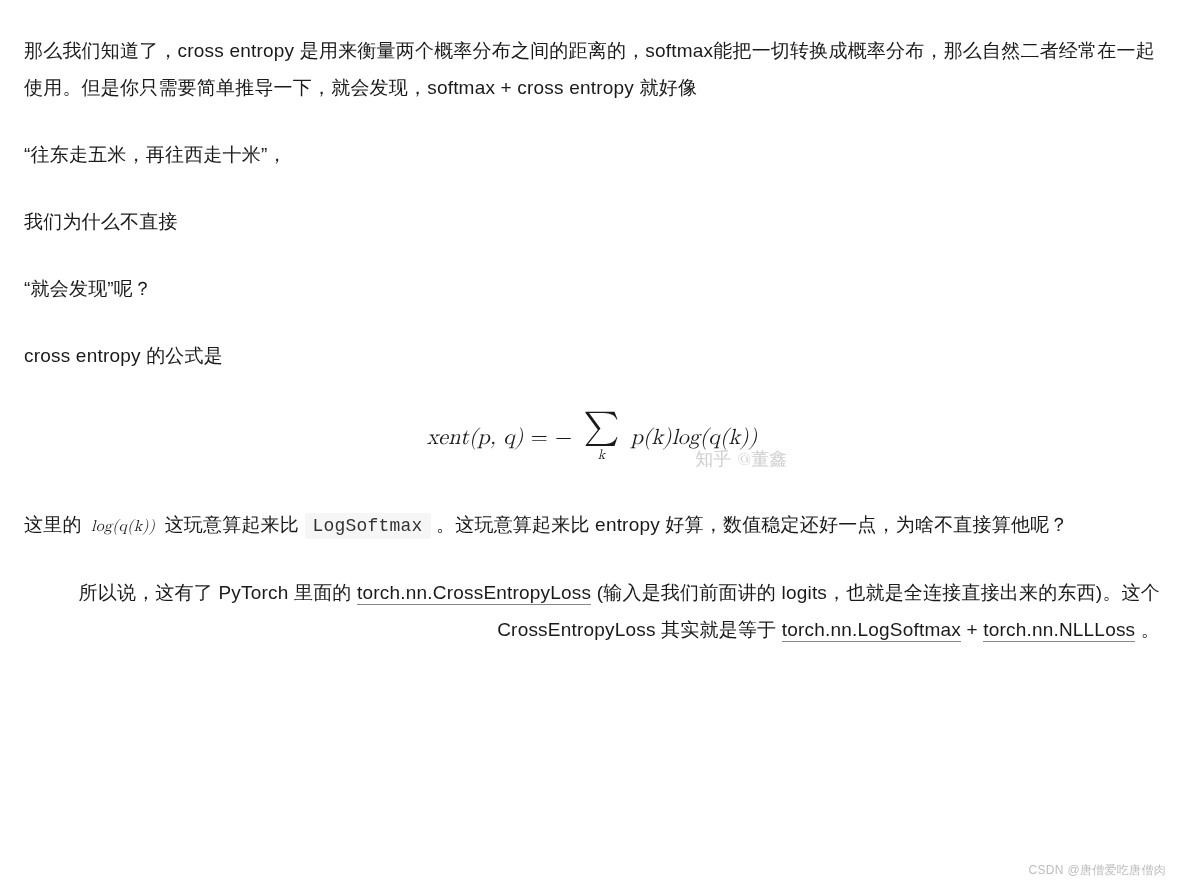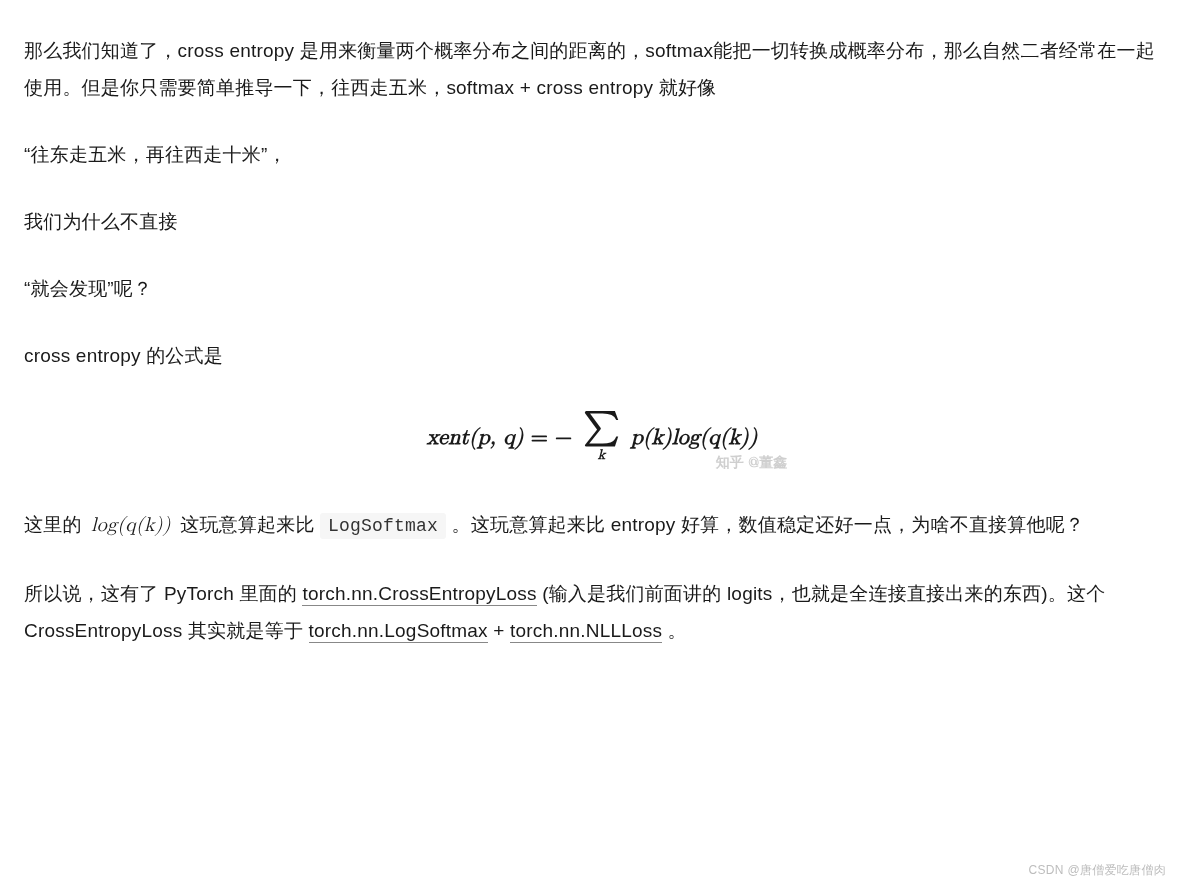--- a/index.html
+++ b/index.html
@@ -22,21 +22,20 @@
       text-align: center;
       margin: 36px 0 36px 0;
       position: relative;
     }
     .formula {
       font-family: "Latin Modern Math", "STIX", "Cambria Math", Georgia, serif;
       font-style: italic;
       font-size: 22px;
       display: inline-block;
       position: relative;
-      font-weight: bold;
     }
     .formula .rm { font-style: normal; }
     .sum-block {
       display: inline-block;
       vertical-align: middle;
       text-align: center;
       position: relative;
       margin: 0 4px;
     }
     .sum-sym {
@@ -49,28 +48,28 @@
       font-size: 14px;
       display: block;
       margin-top: -2px;
       font-style: italic;
     }
     .watermark {
       position: absolute;
       right: -30px;
       bottom: -8px;
       color: #cfcfcf;
-      font-size: 14px;
+      font-size: 18px;
       font-style: normal;
       white-space: nowrap;
     }
     .inline-math {
       font-family: "Latin Modern Math", "STIX", "Cambria Math", Georgia, serif;
       font-style: italic;
-      font-size: 20px;
+      font-size: 16px;
       padding: 0 4px;
     }
     code.inline-code {
       font-family: "SFMono-Regular", Consolas, "Liberation Mono", Menlo, monospace;
       background: #f6f6f6;
       padding: 3px 8px;
       border-radius: 3px;
       font-size: 18px;
       color: #333;
     }
@@ -85,21 +84,21 @@
       right: 18px;
       bottom: 10px;
       color: #bdbdbd;
       font-size: 12px;
       letter-spacing: 0.3px;
     }
   </style>
 </head>
 <body>
 
-<div class="para">那么我们知道了，cross entropy 是用来衡量两个概率分布之间的距离的，softmax能把一切转换成概率分布，那么自然二者经常在一起使用。但是你只需要简单推导一下，往西走五米，softmax + cross entropy 就好像</div>
+<div class="para">那么我们知道了，cross entropy 是用来衡量两个概率分布之间的距离的，softmax能把一切转换成概率分布，那么自然二者经常在一起使用。但是你只需要简单推导一下，就会发现，softmax + cross entropy 就好像</div>
 
 <div class="para">“往东走五米，再往西走十米”，</div>
 
 <div class="para">我们为什么不直接</div>
 
 <div class="para">“就会发现”呢？</div>
 
 <div class="para">cross entropy 的公式是</div>
 
 <div class="formula-block">
@@ -116,21 +115,21 @@
 </div>
 
 <div class="para">
   <span>这里的 </span>
   <span class="inline-math">log(q(k))</span>
   <span> 这玩意算起来比 </span>
   <code class="inline-code">LogSoftmax</code>
   <span> 。这玩意算起来比 entropy 好算，数值稳定还好一点，为啥不直接算他呢？</span>
 </div>
 
-<div class="para" style="margin-bottom:0;">
+<div class="para" style="margin-bottom:0;text-align:right;">
   <span>所以说，这有了 PyTorch 里面的 </span>
   <a class="link" href="#">torch.nn.CrossEntropyLoss</a>
   <span> (输入是我们前面讲的 logits，也就是全连接直接出来的东西)。这个 CrossEntropyLoss 其实就是等于 </span>
   <a class="link" href="#">torch.nn.LogSoftmax</a>
   <span> + </span>
   <a class="link" href="#">torch.nn.NLLLoss</a>
   <span>。</span>
 </div>
 
 <div class="csdn-watermark">CSDN @唐僧爱吃唐僧肉</div>

